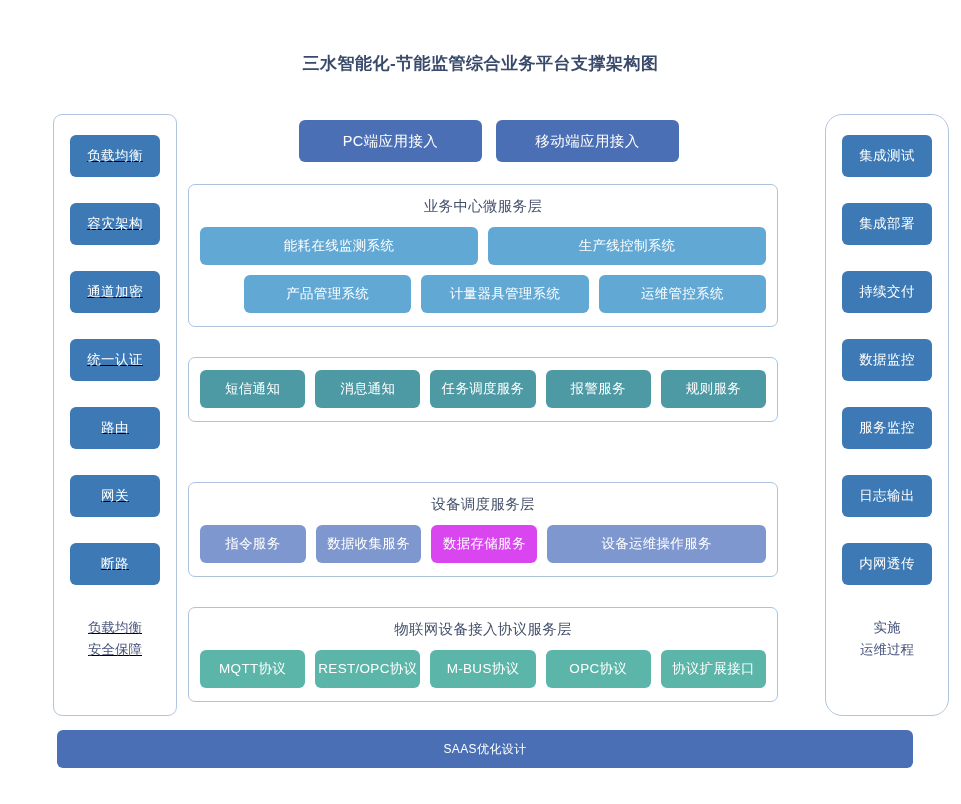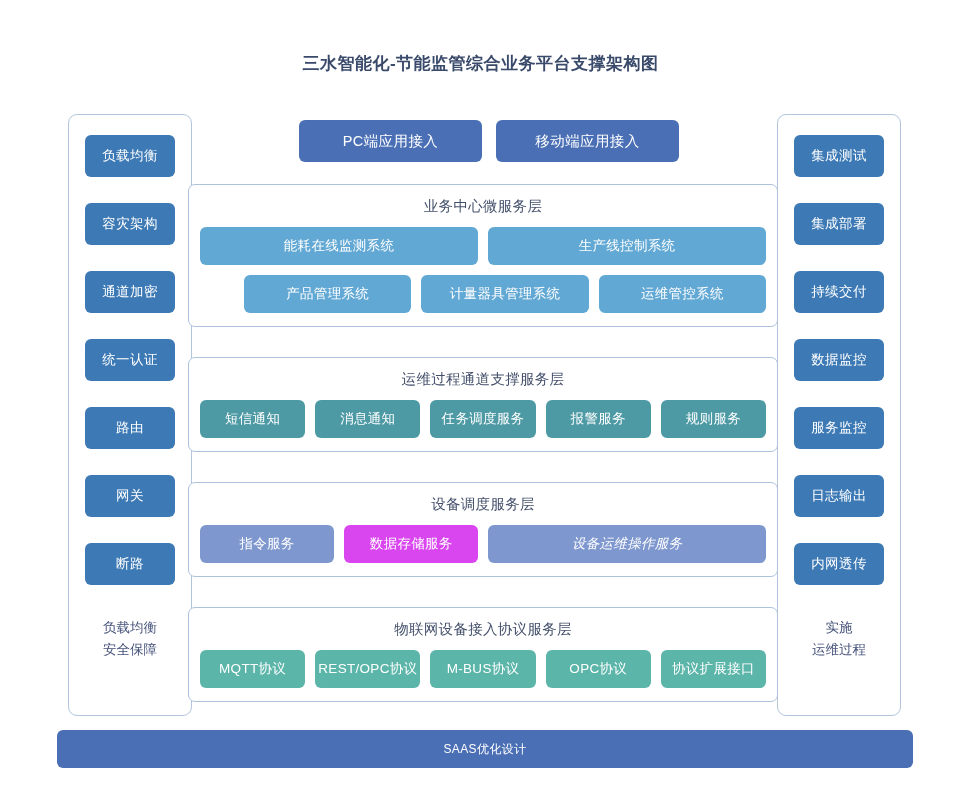--- a/index.html
+++ b/index.html
@@ -33,22 +33,22 @@
     width: 124px;
     height: 602px;
     border: 1px solid #b4c6de;
     border-radius: 9px;
     background: #ffffff;
     display: flex;
     flex-direction: column;
     align-items: center;
     padding-top: 20px;
   }
-  .side-col.left  { left: 68px; }
-  .side-col.right { left: 777px; }
+  .side-col.left  { left: 53px; text-decoration: underline; }
+  .side-col.right { left: 825px; border-radius: 17px; }
 
   .side-btn {
     width: 90px;
     height: 42px;
     border-radius: 6px;
     background: #3d7ab5;
     color: #ffffff;
     font-size: 13.5px;
     display: flex;
     align-items: center;
@@ -114,21 +114,21 @@
     height: 38px;
     border-radius: 6px;
     display: flex;
     align-items: center;
     justify-content: center;
     color: #ffffff;
     font-size: 13.5px;
     letter-spacing: 0.3px;
     white-space: nowrap;
   }
-  .cell.wide2 { flex: 2.07 1 0; font-style: italic; }
+  .cell.wide2 { flex: 2.07 1 0; }
 
   #layer-business { top: 184px; }
   #layer-ops      { top: 357px; }
   #layer-device   { top: 482px; }
   #layer-iot      { top: 607px; }
 
   
   .bottom-bar {
     position: absolute;
     left: 57px; top: 730px;
@@ -190,34 +190,34 @@
       <div class="cell" style="background:#62a8d4">生产线控制系统</div>
     </div>
     <div class="layer-row">
       <div class="cell" style="background:#62a8d4">产品管理系统</div>
       <div class="cell" style="background:#62a8d4">计量器具管理系统</div>
       <div class="cell" style="background:#62a8d4">运维管控系统</div>
     </div>
   </div>
 
   <div class="layer" id="layer-ops">
-    <div class="layer-title">运维过程通道支撑服务层</div>
     <div class="layer-row">
       <div class="cell" style="background:#4d9aa5">短信通知</div>
       <div class="cell" style="background:#4d9aa5">消息通知</div>
       <div class="cell" style="background:#4d9aa5">任务调度服务</div>
       <div class="cell" style="background:#4d9aa5">报警服务</div>
       <div class="cell" style="background:#4d9aa5">规则服务</div>
     </div>
   </div>
 
   <div class="layer" id="layer-device">
     <div class="layer-title">设备调度服务层</div>
     <div class="layer-row">
       <div class="cell" style="background:#7e97cf">指令服务</div>
+      <div class="cell" style="background:#7e97cf">数据收集服务</div>
       <div class="cell" style="background:#d946ef">数据存储服务</div>
       <div class="cell wide2" style="background:#7e97cf">设备运维操作服务</div>
     </div>
   </div>
 
   <div class="layer" id="layer-iot">
     <div class="layer-title">物联网设备接入协议服务层</div>
     <div class="layer-row">
       <div class="cell" style="background:#5bb5a8">MQTT协议</div>
       <div class="cell" style="background:#5bb5a8">REST/OPC协议</div>

